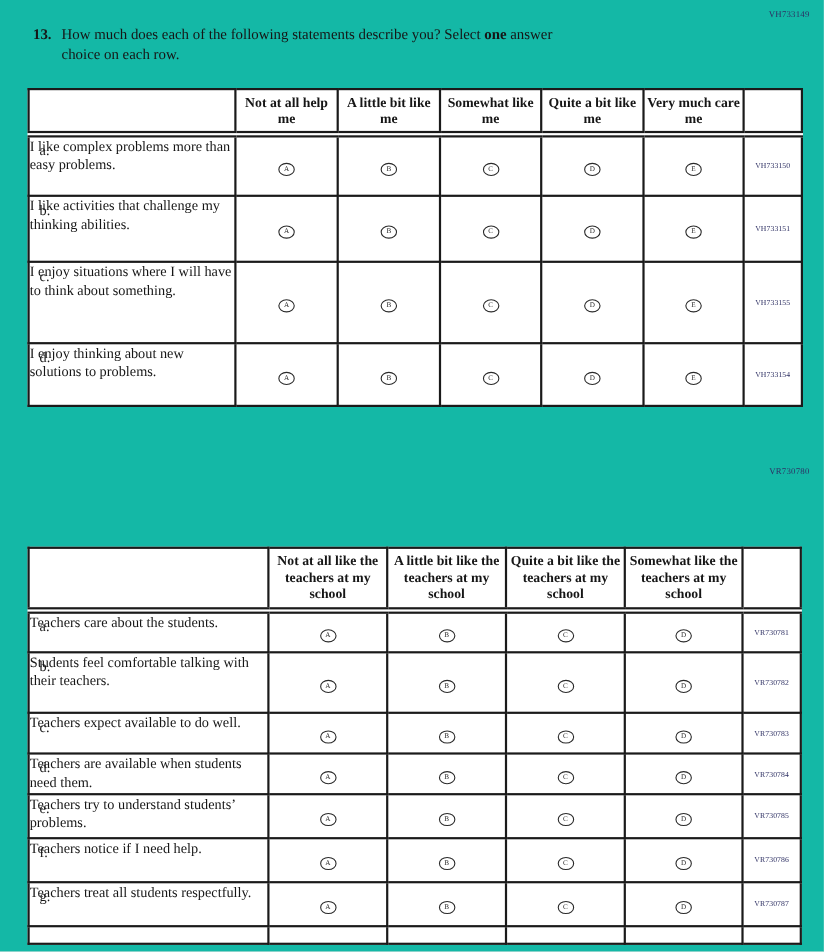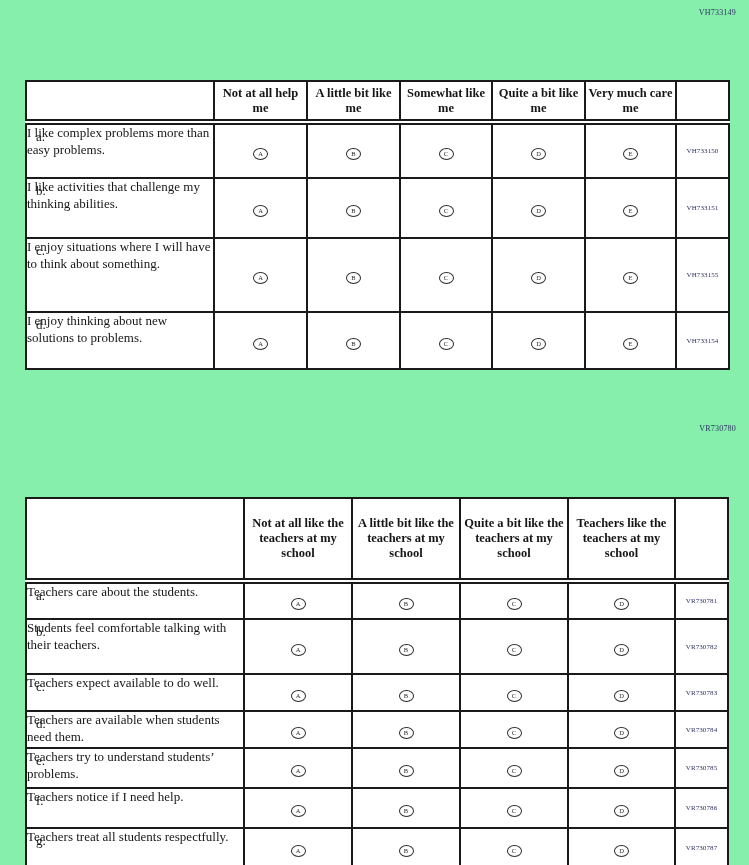--- a/index.html
+++ b/index.html
@@ -1,18 +1,18 @@
 <!DOCTYPE html>
 <html><head>
 <meta charset="utf-8">
 <style>
   html,body { margin:0; padding:0; background:#e8e8e8; }
   .page {
     position:relative; width:749px; height:865px; margin:0 auto;
-    background:#86efac; overflow:hidden;
+    background:#14b8a6; overflow:hidden;
     font-family:"Liberation Serif", serif; color:#161616;
   }
   .qcode {
     position:absolute; font-size:8px; letter-spacing:0.2px;
     color:#2e3063; font-family:"Liberation Serif", serif;
   }
   .question { position:absolute; font-size:13.5px; line-height:1.4; }
   .qnum { position:absolute; left:0; top:0; font-weight:bold; }
   .qtext { margin-left:26px; width:620px; }
   .bold { font-weight:bold; }
@@ -46,20 +46,27 @@
   }
   th.codecol-h { border-left:4px solid #1a1a1a; }
 </style>
 </head>
 <body>
 
 <div class="page">
 
   <div class="qcode" style="top:8px; right:13px;">VH733149</div>
 
+  <div class="question" style="top:22px; left:30px;">
+    <span class="qnum">13.</span>
+    <div class="qtext">
+      <span>How much does each of the following statements describe you? Select </span><span class="bold">one</span><span> answer</span><br>
+      <span>choice on each row.</span>
+    </div>
+  </div>
 
   <table class="survey" style="left:25px; top:80px; width:703px;">
     <colgroup>
       <col style="width:188px">
         <col style="width:93px">
         <col style="width:93px">
       <col style="width:92px">
         <col style="width:93px">
         <col style="width:91px">
         <col style="width:53px">
@@ -119,26 +126,26 @@
   <table class="survey" style="left:25px; top:497px; width:702px;">
     <colgroup>
       <col style="width:218px">
         <col style="width:108px">
         <col style="width:108px">
       <col style="width:108px">
         <col style="width:107px">
         <col style="width:53px">
     </colgroup>
     <tbody>
-        <tr class="hdr" style="height:83px;">
+        <tr class="hdr" style="height:57px;">
       <th></th>
       <th>Not at all like the teachers at my school</th>
       <th>A little bit like the teachers at my school</th>
       <th>Quite a bit like the teachers at my school</th>
-      <th>Teachers like the teachers at my school</th>
+      <th>Somewhat like the teachers at my school</th>
       <th class="codecol-h"></th>
     </tr>
     <tr style="height:38px;">
       <td class="stmt"><span class="lbl">a.</span><span>Teachers care about the students.</span></td>
       <td class="opt"><span class="bubble">A</span></td>
       <td class="opt"><span class="bubble">B</span></td>
       <td class="opt"><span class="bubble">C</span></td>
       <td class="opt"><span class="bubble">D</span></td>
       <td class="codecol">VR730781</td>
     </tr>

